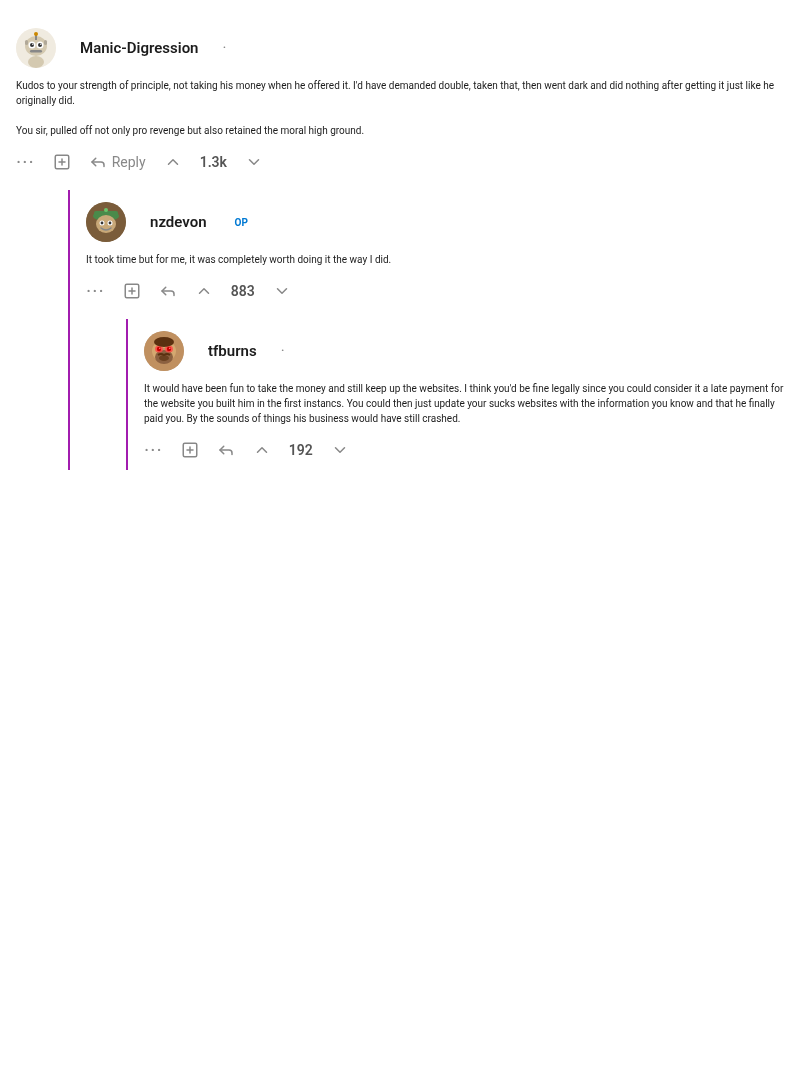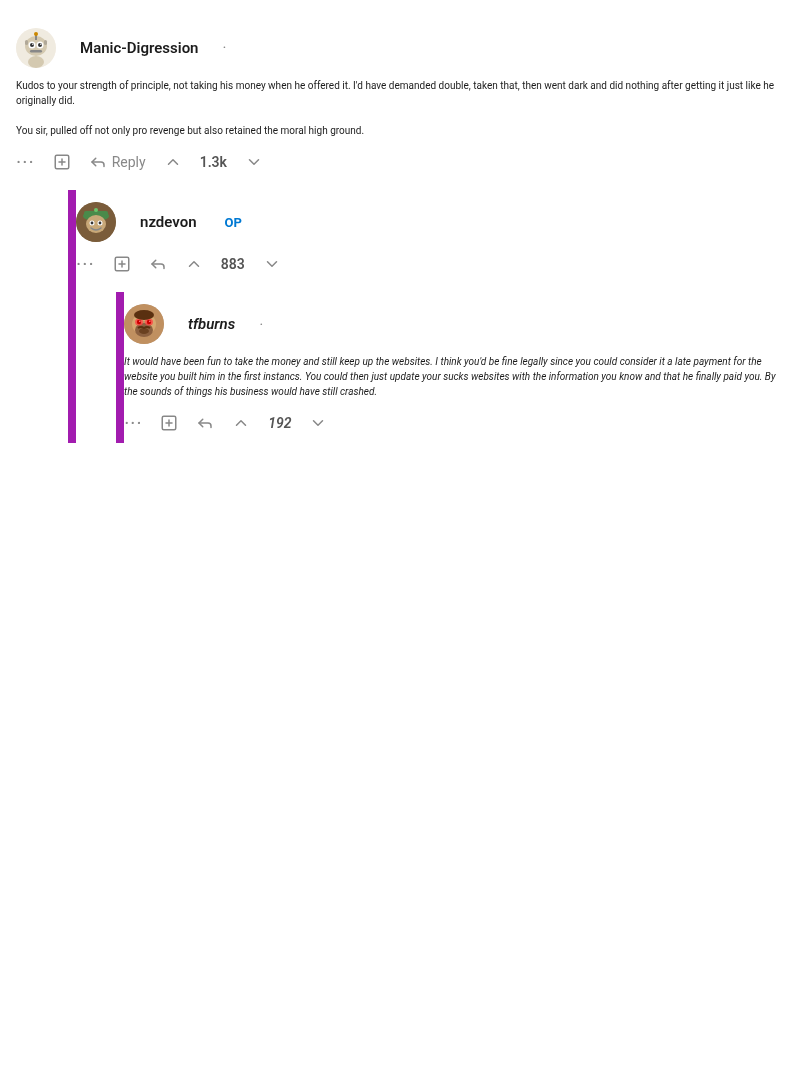--- a/index.html
+++ b/index.html
@@ -38,21 +38,21 @@
       height: 40px;
     }
     .username {
       font-weight: 600;
       font-size: 15px;
       color: #1c1c1c;
     }
     .op-badge {
       color: #0079d3;
       font-weight: 700;
-      font-size: 13px;
+      font-size: 10px;
       margin-left: 4px;
     }
     .dot {
       color: #888;
       font-size: 15px;
     }
     .comment-body {
       font-size: 10px;
       line-height: 1.5;
       color: #1c1c1c;
@@ -80,26 +80,26 @@
       font-size: 14px;
     }
     .ellipsis {
       font-size: 20px;
       color: #888;
       cursor: pointer;
       letter-spacing: 1px;
     }
     .nested {
       margin-left: 52px;
-      border-left: 8px solid #a21caf;
+      border-left: 2px solid #a21caf;
+      padding-left: 16px;
       margin-top: 8px;
     }
     .nested .nested {
       margin-left: 40px;
-      font-style: italic;
     }
     
     .avatar-manic { background: #f5f0e8; }
     .avatar-nzdevon { background: #8b7355; }
     .avatar-tfburns { background: #c0a080; }
   </style>
 </head>
 <body>
 
 <div class="comment">
@@ -189,20 +189,21 @@
           <ellipse cx="24" cy="21" rx="2.5" ry="2.5" fill="#fff"></ellipse>
           <circle cx="16" cy="21" r="1.4" fill="#333"></circle>
           <circle cx="24" cy="21" r="1.4" fill="#333"></circle>
 
           <path d="M15 26 Q20 30 25 26" stroke="#888" stroke-width="1.5" fill="none" stroke-linecap="round"></path>
         </svg>
       </div>
       <span class="username">nzdevon</span>
       <span class="op-badge">OP</span>
     </div>
+    <div class="comment-body">It took time but for me, it was completely worth doing it the way I did.</div>
     <div class="comment-actions">
       <span class="ellipsis action-btn">···</span>
       <span class="action-btn">
         <svg width="18" height="18" viewBox="0 0 24 24" fill="none" stroke="#888" stroke-width="2" stroke-linecap="round" stroke-linejoin="round">
           <rect x="3" y="3" width="18" height="18" rx="2" ry="2"></rect>
           <line x1="12" y1="8" x2="12" y2="16"></line>
           <line x1="8" y1="12" x2="16" y2="12"></line>
         </svg>
       </span>
       <span class="action-btn">

